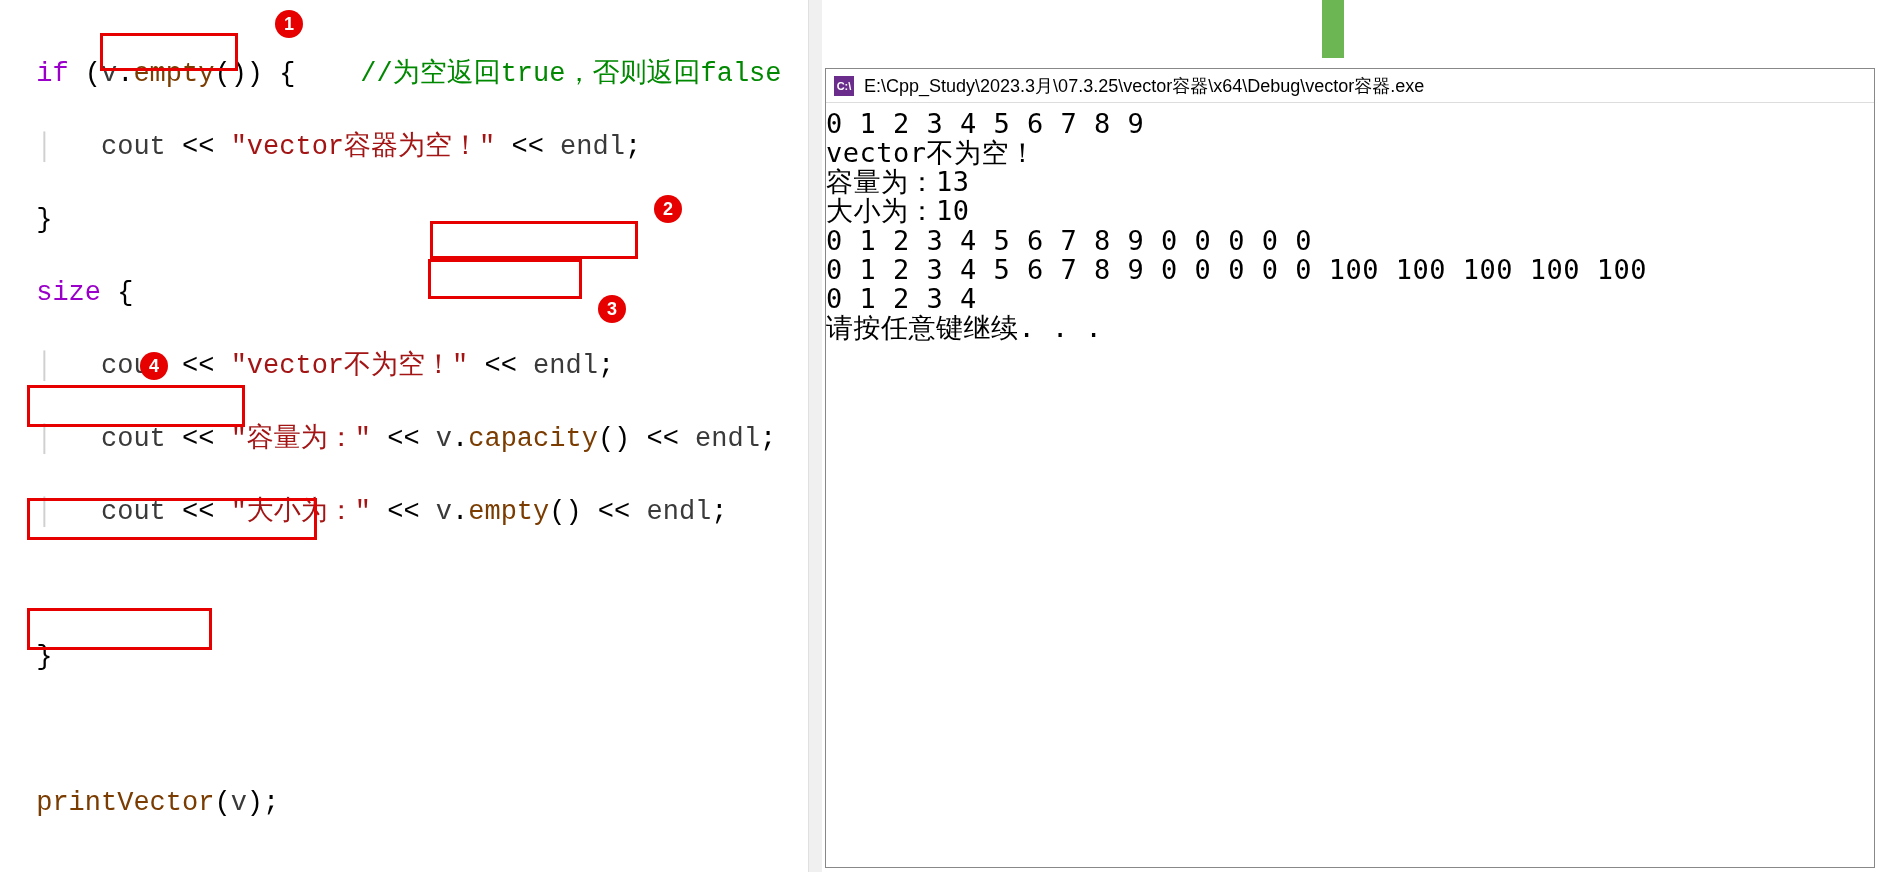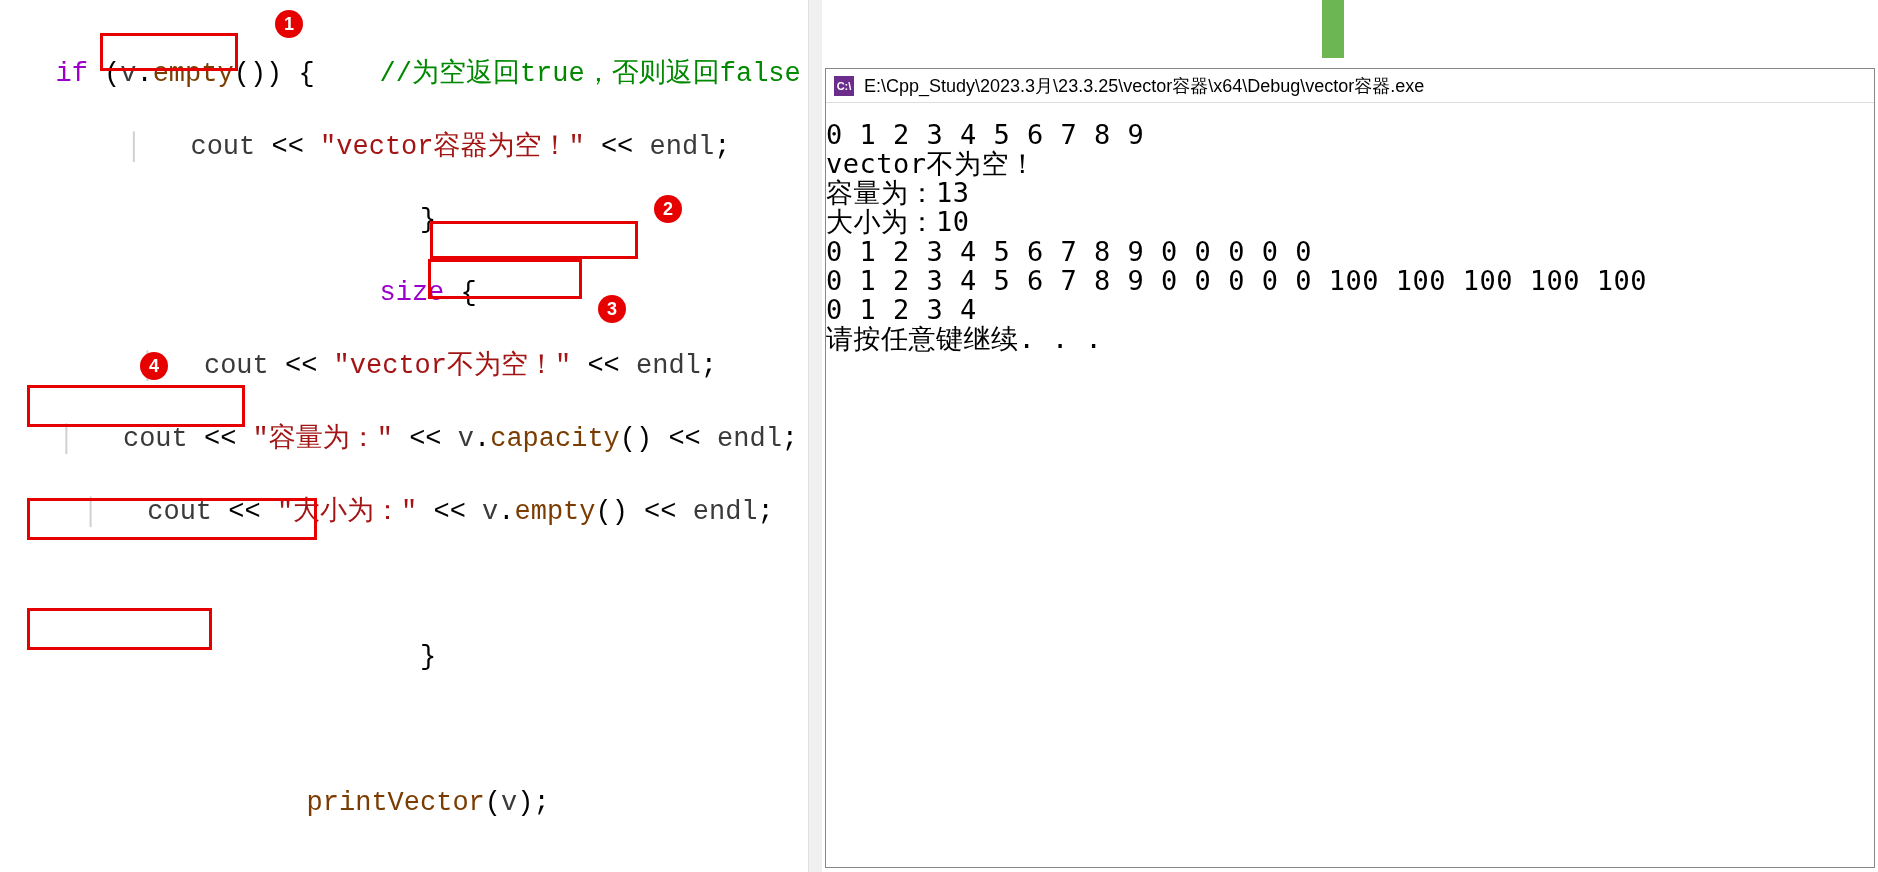--- a/index.html
+++ b/index.html
@@ -16,21 +16,21 @@
       position: absolute;
       left: 0;
       top: 0;
       width: 820px;
       height: 872px;
       background: #ffffff;
       padding: 20px 0 20px 20px;
       line-height: 1.35;
       white-space: pre;
     }
-    .code-pane .line { display: block; position: relative; text-align: center; }
+    .code-pane .line { display: block; position: relative; }
     .kw { color: #9a00c9; }
     .ident { color: #3a3a3a; }
     .fn { color: #7a3c00; }
     .str { color: #a31515; }
     .comment { color: #008800; }
     .guide { color: #d0d0d0; display: inline-block; width: 0.6em; }
     .badge {
       position: absolute;
       width: 28px;
       height: 28px;
@@ -86,21 +86,20 @@
       font-size: 11px;
       font-weight: bold;
     }
     .console-body {
       font-family: 'NSimSun', SimSun, Consolas, monospace;
       font-size: 27px;
       padding: 6px 0 0 0;
       line-height: 1.08;
       letter-spacing: 0.5px;
       white-space: pre;
-      margin-top: 11px;
     }
     .top-border { position: absolute; right: 534px; top: 0; width: 22px; height: 58px; background: #6db654; }
     .code-scroll { position: absolute; left: 808px; top: 0; width: 14px; height: 872px; background: #f0f0f0; border-left: 1px solid #e0e0e0; }
   </style>
 </head>
 <body>
 
 <div class="top-border"></div>
 
 <div class="code-pane">
@@ -131,21 +130,21 @@
 <div class="badge badge-2">2</div>
 <div class="badge badge-3">3</div>
 <div class="badge badge-4">4</div>
 </div>
 
 <div class="code-scroll"></div>
 
 <div class="console-window">
   <div class="console-title">
     <div class="console-icon">C:\</div>
-    <span>E:\Cpp_Study\2023.3月\23.3.25\vector容器\x64\Debug\vector容器.exe</span>
+    <span>E:\Cpp_Study\2023.3月\07.3.25\vector容器\x64\Debug\vector容器.exe</span>
   </div>
   <div class="console-body"><span>0 1 2 3 4 5 6 7 8 9</span>
 <span>vector不为空！</span>
 <span>容量为：13</span>
 <span>大小为：10</span>
 <span>0 1 2 3 4 5 6 7 8 9 0 0 0 0 0</span>
 <span>0 1 2 3 4 5 6 7 8 9 0 0 0 0 0 100 100 100 100 100</span>
 <span>0 1 2 3 4</span>
 <span>请按任意键继续. . .</span></div>
 </div>

